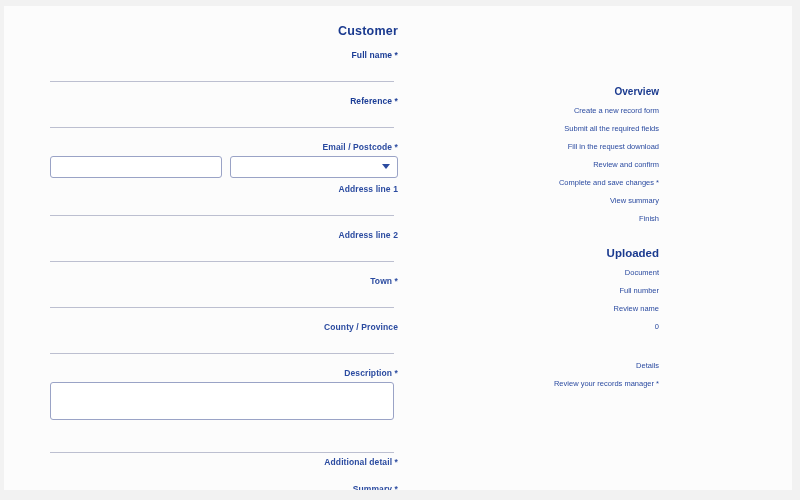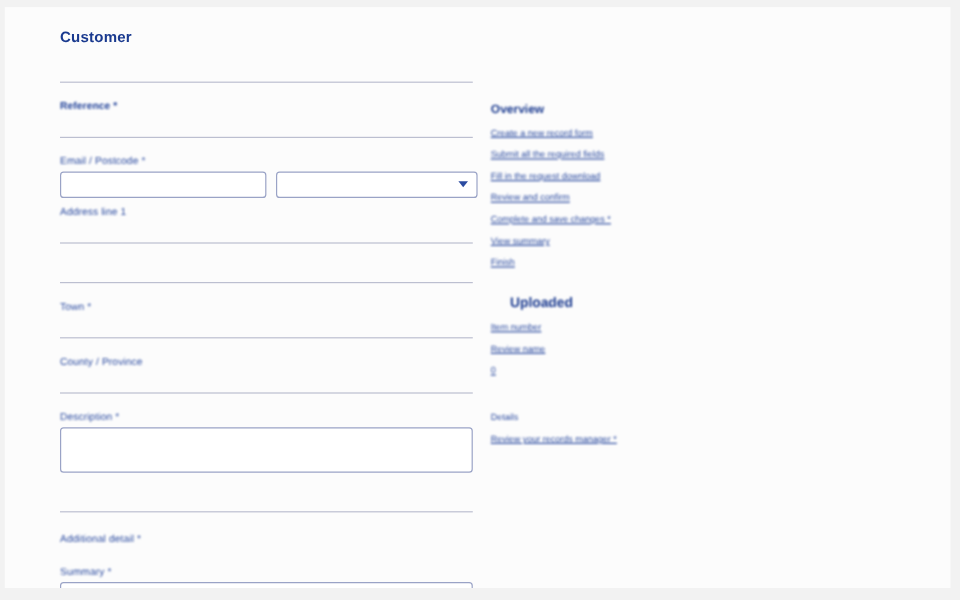--- a/index.html
+++ b/index.html
@@ -24,20 +24,21 @@
     border-right: 8px solid #f2f2f2;
     border-bottom: 10px solid #f2f2f2;
     overflow: hidden;
   }
   .inner {
     position: absolute;
     left: 0; top: 0;
     width: 788px;
     height: 484px;
     background: #fcfcfc;
+    text-align: right;
   }
 
   
   .form-col {
     position: absolute;
     left: 46px;
     top: 18px;
     width: 348px;
   }
   .form-title {
@@ -54,21 +55,21 @@
   .flabel {
     color: #1b3d96;
     font-size: 8.5px;
     font-weight: bold;
     letter-spacing: 0.1px;
     margin-bottom: 3px;
     filter: blur(0.7px);
   }
   .flabel.dim {
     color: #2b4ba0;
-    font-weight: normal;
+    font-weight: bold;
   }
   .line-input {
     height: 18px;
     border: none;
     border-bottom: 1px solid #bcbfd0;
     background: transparent;
     width: 344px;
   }
   .row2 {
     display: flex;
@@ -129,21 +130,20 @@
   .side-title.second {
     font-size: 11.5px;
     margin-top: 24px;
     margin-left: 16px;
   }
   .side-item {
     color: #2b4ba0;
     font-size: 7.5px;
     margin-bottom: 9px;
     filter: blur(0.75px);
-    text-decoration: underline;
   }
   .side-block {
     margin-top: 30px;
   }
   .side-head {
     color: #2b4ba0;
     font-size: 7.5px;
     margin-bottom: 9px;
     filter: blur(0.75px);
   }
@@ -152,20 +152,21 @@
 <body>
 
 <div class="page">
   <div class="inner">
 
     <div class="form-col">
 
       <div class="form-title">Customer</div>
 
       <div class="field">
+        <div class="flabel">Full name *</div>
         <div class="line-input"></div>
       </div>
       <div class="gap-s"></div>
 
       <div class="field">
         <div class="flabel">Reference *</div>
         <div class="line-input"></div>
       </div>
       <div class="gap-s"></div>
 
@@ -179,20 +180,21 @@
         </div>
       </div>
 
       <div class="field">
         <div class="flabel dim">Address line 1</div>
         <div class="line-input"></div>
       </div>
       <div class="gap-s"></div>
 
       <div class="field">
+        <div class="flabel dim">Address line 2</div>
         <div class="line-input"></div>
       </div>
       <div class="gap-s"></div>
 
       <div class="field">
         <div class="flabel dim">Town *</div>
         <div class="line-input"></div>
       </div>
       <div class="gap-s"></div>
 
@@ -203,21 +205,21 @@
       <div class="gap-s"></div>
 
       <div class="field">
         <div class="flabel dim">Description *</div>
         <div class="textarea-box"></div>
       </div>
       <div class="gap-s"></div>
 
       <div class="field">
         <div class="line-input"></div>
-        <div class="flabel dim" style="margin-top:17px;">Additional detail *</div>
+        <div class="flabel dim" style="margin-top:4px;">Additional detail *</div>
       </div>
       <div class="gap-s"></div>
 
       <div class="field">
         <div class="flabel dim">Summary *</div>
         <div class="textarea-box big">
           
         </div>
       </div>
 
@@ -228,21 +230,22 @@
       <div class="side-title">Overview</div>
       <div class="side-item">Create a new record form</div>
       <div class="side-item">Submit all the required fields</div>
       <div class="side-item">Fill in the request download</div>
       <div class="side-item">Review and confirm</div>
       <div class="side-item">Complete and save changes *</div>
       <div class="side-item">View summary</div>
       <div class="side-item">Finish</div>
 
       <div class="side-title second">Uploaded</div>
-      <div class="side-item">Item number</div>
+      <div class="side-item">Document</div>
+      <div class="side-item">Full number</div>
       <div class="side-item">Review name</div>
       <div class="side-item">0</div>
 
       <div class="side-block">
         <div class="side-head">Details</div>
         <div class="side-item">Review your records manager *</div>
       </div>
 
     </div>
 

